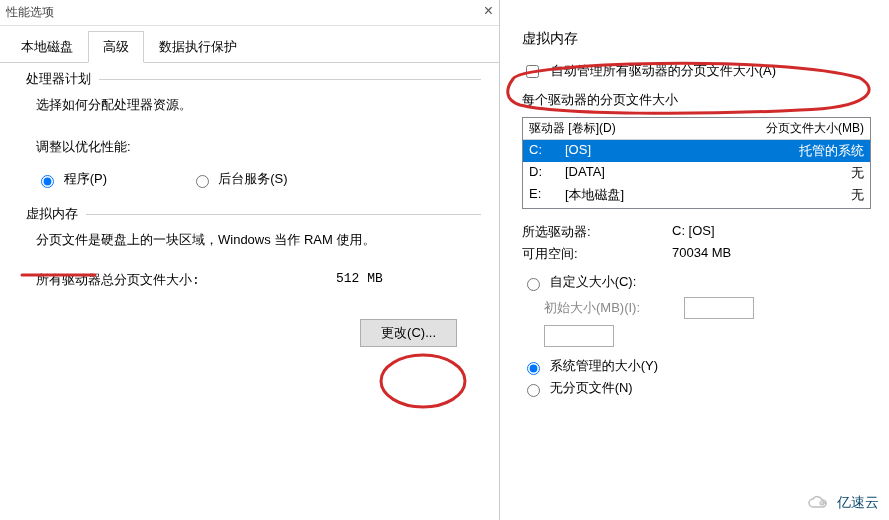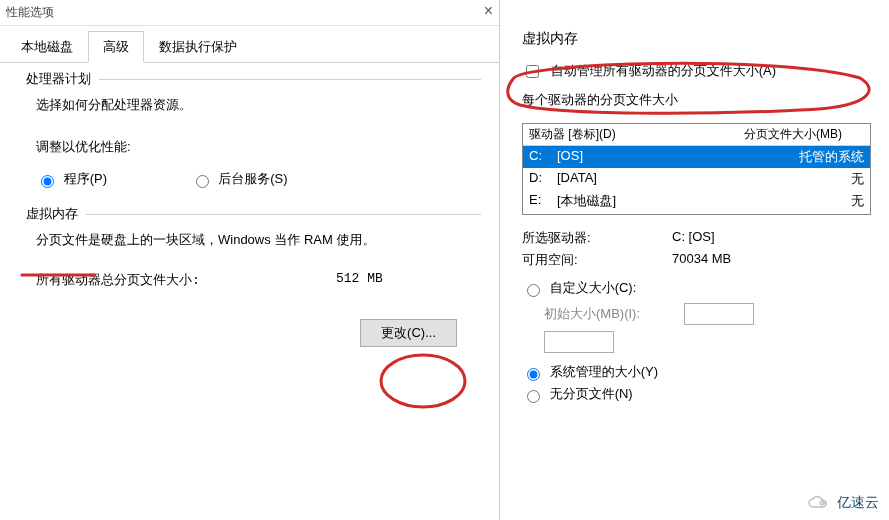--- a/index.html
+++ b/index.html
@@ -90,38 +90,39 @@
   .right-panel {
     position: absolute;
     left: 500px; top: 0;
     width: 389px;
     height: 520px;
     padding: 30px 18px 10px 22px;
   }
   .rp-title { font-size: 14px; margin-bottom: 14px; }
   .checkbox-row { margin-bottom: 10px; }
   .checkbox-row input { margin-right: 8px; vertical-align: middle; }
-  .sub-title { font-size: 13px; margin: 4px 0 14px 0; }
+  .sub-title { font-size: 13px; margin: 4px 0 8px 0; }
   .drive-list {
     border: 1px solid #828790;
     height: 92px;
     overflow: hidden;
     margin-bottom: 14px;
   }
   .dl-header, .dl-row {
     display:flex;
     padding: 2px 6px;
+    gap: 8px;
   }
   .dl-header {
     background: #fff;
     border-bottom: 1px solid #d0d0d0;
     font-size: 12px;
   }
   .dl-header .c1 { flex:1; }
-  .dl-header .c2 { width: 120px; }
+  .dl-header .c2 { width: 120px; text-align: right; }
   .dl-row .c0 { width: 28px; }
   .dl-row .c1 { flex:1; }
   .dl-row .c2 { width: 110px; text-align: right; }
   .dl-row.sel { background:#0078d7; color:#fff; }
   .kv { display:flex; margin: 4px 0; }
   .kv .k { width: 150px; }
   .kv .v { flex:1; }
   .radio-opt { margin: 10px 0 4px 0; }
   .sub-input-row { margin: 6px 0 0 22px; display:flex; align-items:center; }
   .sub-input-row label { width: 140px; color:#888; }

